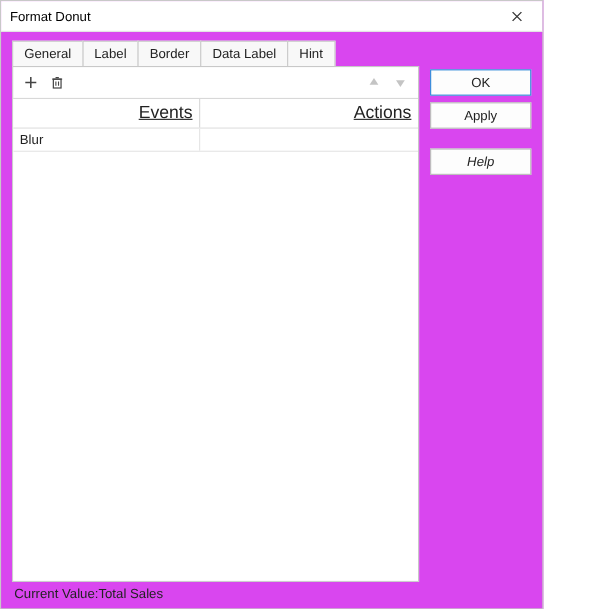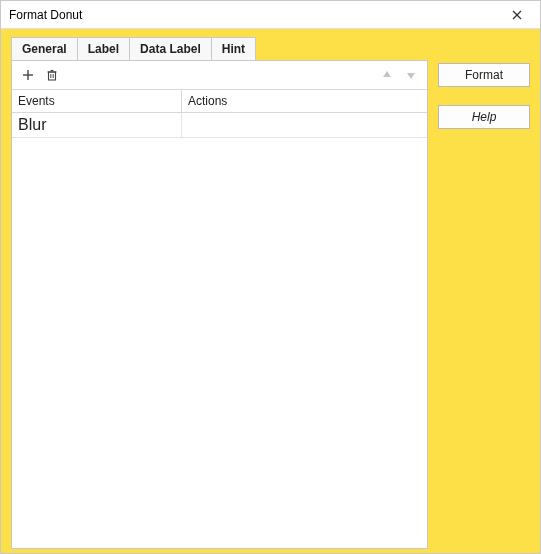--- a/index.html
+++ b/index.html
@@ -6,24 +6,24 @@
   body {
     margin: 0;
     font-family: "Segoe UI", Tahoma, sans-serif;
     font-size: 12px;
     background: #fff;
     width: 541px;
     height: 554px;
     overflow: hidden;
   }
   .window {
-    width: 541px;
+    width: 494px;
     height: 554px;
     border: 1px solid #c8c8c8;
-    background: #fde047;
+    background: #d946ef;
     display: flex;
     flex-direction: column;
   }
   .titlebar {
     height: 28px;
     background: #fff;
     border-bottom: 1px solid #e0e0e0;
     display: flex;
     align-items: center;
     padding: 0 8px;
@@ -58,21 +58,20 @@
   .tab {
     padding: 4px 10px 4px 10px;
     border: 1px solid #c8c8c8;
     border-bottom: 1px solid #c8c8c8;
     background: #f8f8f8;
     font-size: 12px;
     color: #222;
     cursor: pointer;
     margin-right: -1px;
     line-height: 14px;
-    font-weight: bold;
   }
   .tab.active {
     background: #fff;
     border-top: 2px solid #2a84d8;
     border-bottom: 1px solid #fff;
     position: relative;
     z-index: 2;
     padding-top: 3px;
   }
   .tab-panel {
@@ -107,35 +106,36 @@
     flex-direction: column;
     overflow: hidden;
   }
   .grid-head {
     display: flex;
     background: #fff;
     border-bottom: 1px solid #d8d8d8;
   }
   .grid-head .col {
     padding: 4px 6px;
-    text-align: left;
-    font-size: 12px;
+    text-align: right;
+    font-size: 16px;
     color: #222;
     border-right: 1px solid #d8d8d8;
+    text-decoration: underline;
   }
   .col-events { width: 170px; }
   .col-actions { flex: 1; border-right: none !important; }
   .grid-body { flex: 1; overflow: auto; background:#fff; }
   .grid-row {
     display: flex;
     border-bottom: 1px solid #e4e4e4;
   }
   .grid-row .cell {
     padding: 3px 6px;
-    font-size: 16px;
+    font-size: 12px;
     color: #222;
     border-right: 1px solid #e4e4e4;
   }
   .cell.col-actions { border-right:none; }
   .footer {
     padding: 4px 2px 2px 2px;
     font-size: 12px;
     color: #222;
     border-top: none;
   }
@@ -178,20 +178,21 @@
     </div>
   </div>
 
   <div class="body">
 
     <div class="main">
 
       <div class="tabs">
         <div class="tab">General</div>
         <div class="tab">Label</div>
+        <div class="tab">Border</div>
         <div class="tab">Data Label</div>
         <div class="tab">Hint</div>
       </div>
 
       <div class="tab-panel">
 
         <div class="toolbar">
           <div class="tool-btn">
             <svg width="14" height="14" viewBox="0 0 14 14">
               <line x1="7" y1="2" x2="7" y2="12" stroke="#444" stroke-width="1.4"></line>
@@ -228,22 +229,26 @@
           <div class="grid-body">
             <div class="grid-row">
               <div class="cell col-events">Blur</div>
               <div class="cell col-actions"></div>
             </div>
           </div>
         </div>
 
       </div>
 
+      <div class="footer">
+        <span>Current Value:</span><span>Total Sales</span>
+      </div>
 
     </div>
 
     <div class="side">
-      <div class="btn">Format</div>
+      <div class="btn primary">OK</div>
+      <div class="btn">Apply</div>
       <div class="btn gap-top">Help</div>
     </div>
 
   </div>
 </div>
 
 </body></html>

